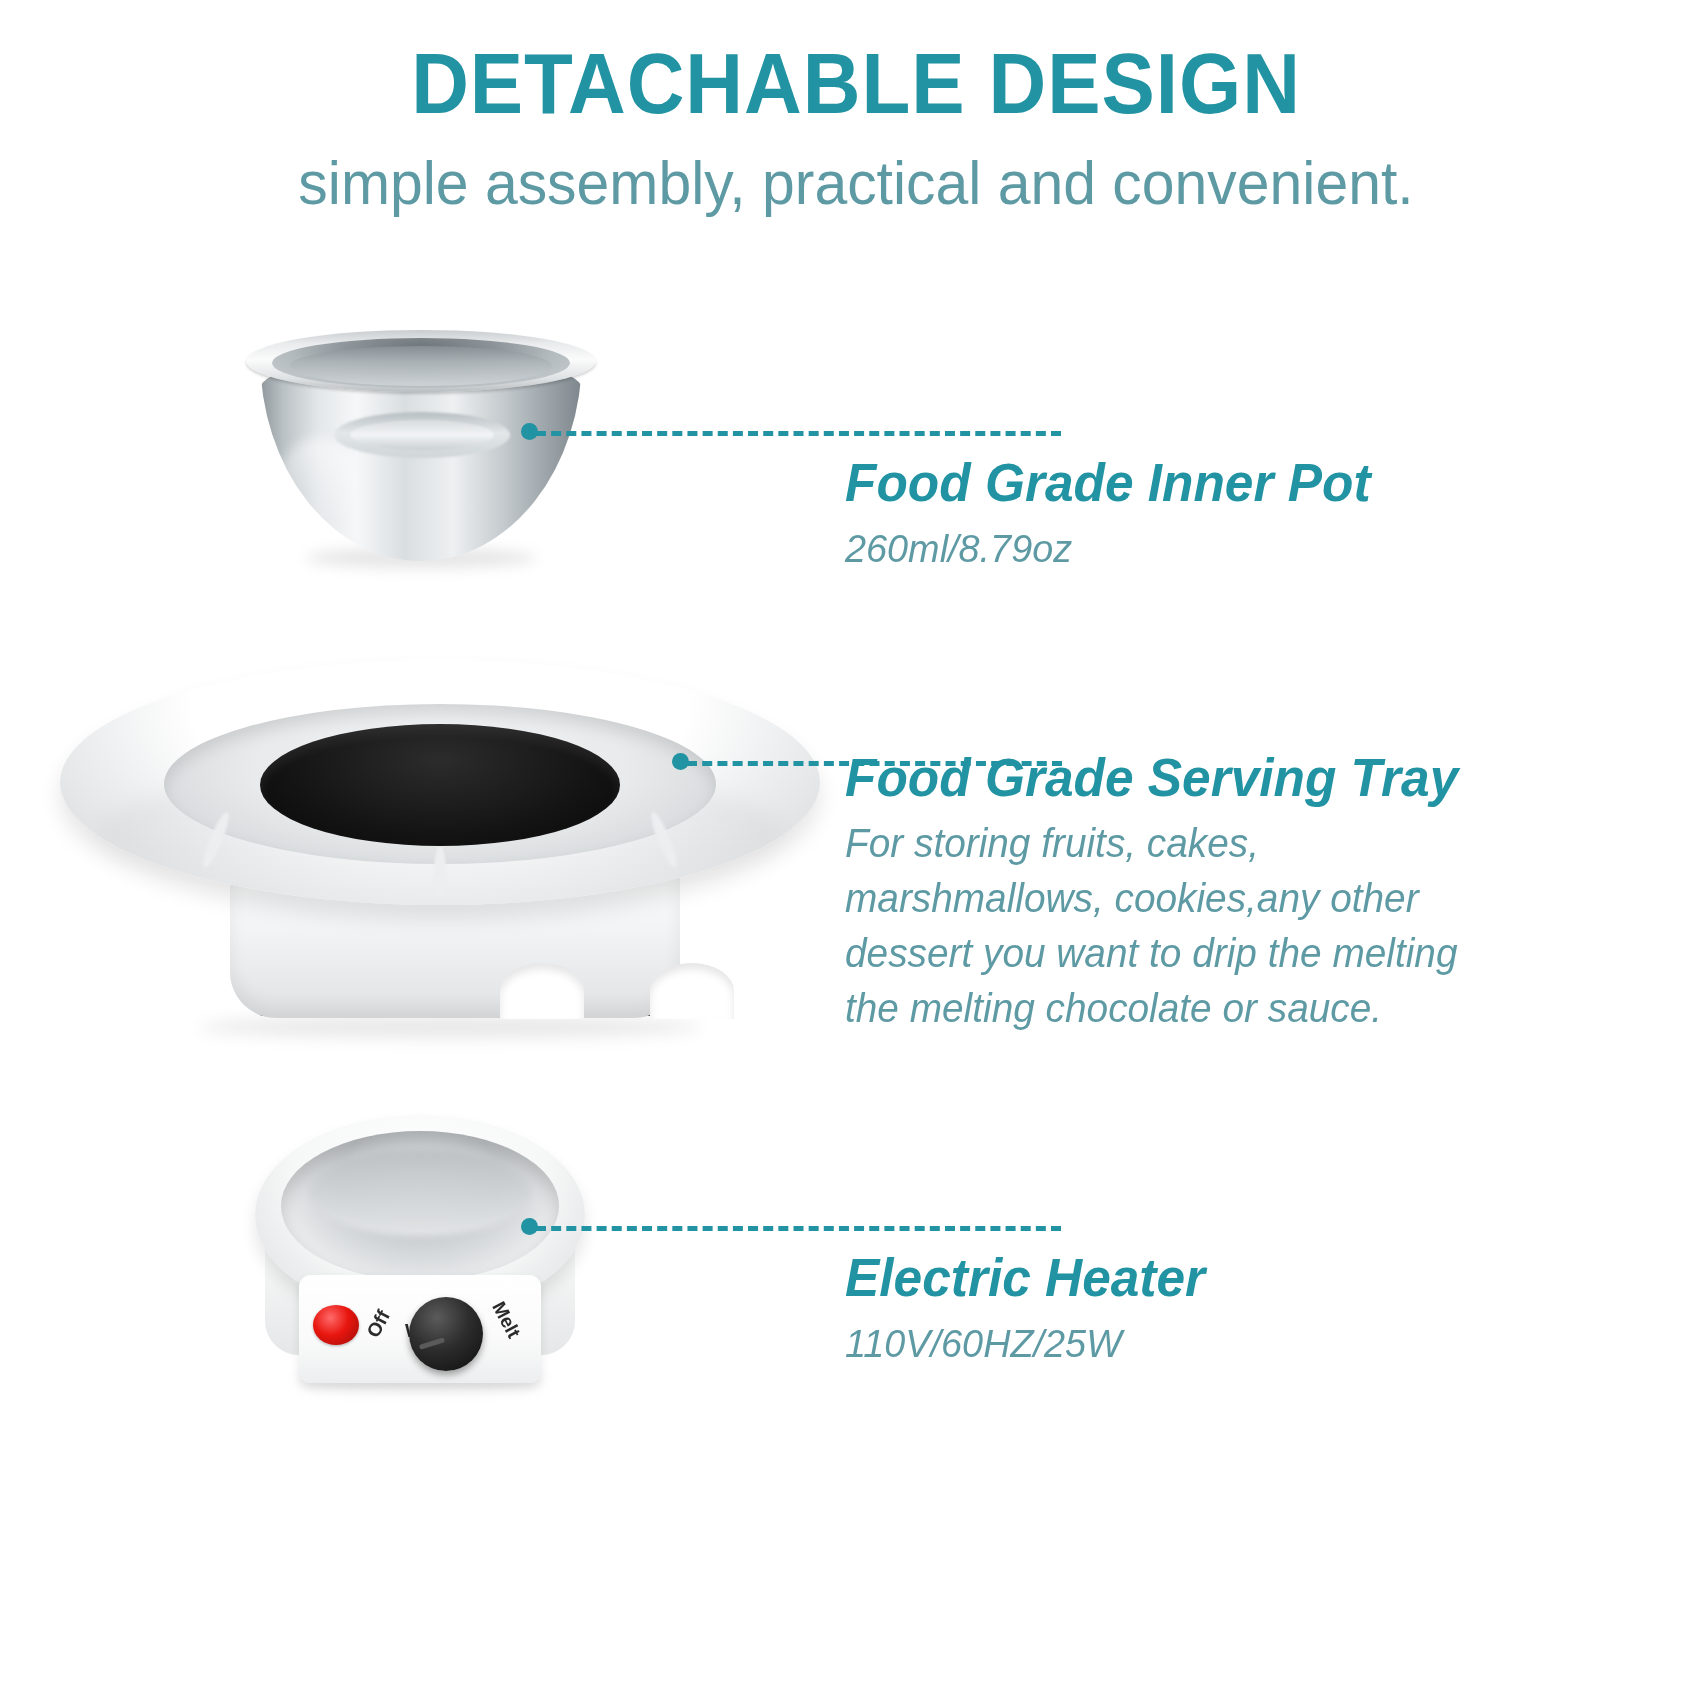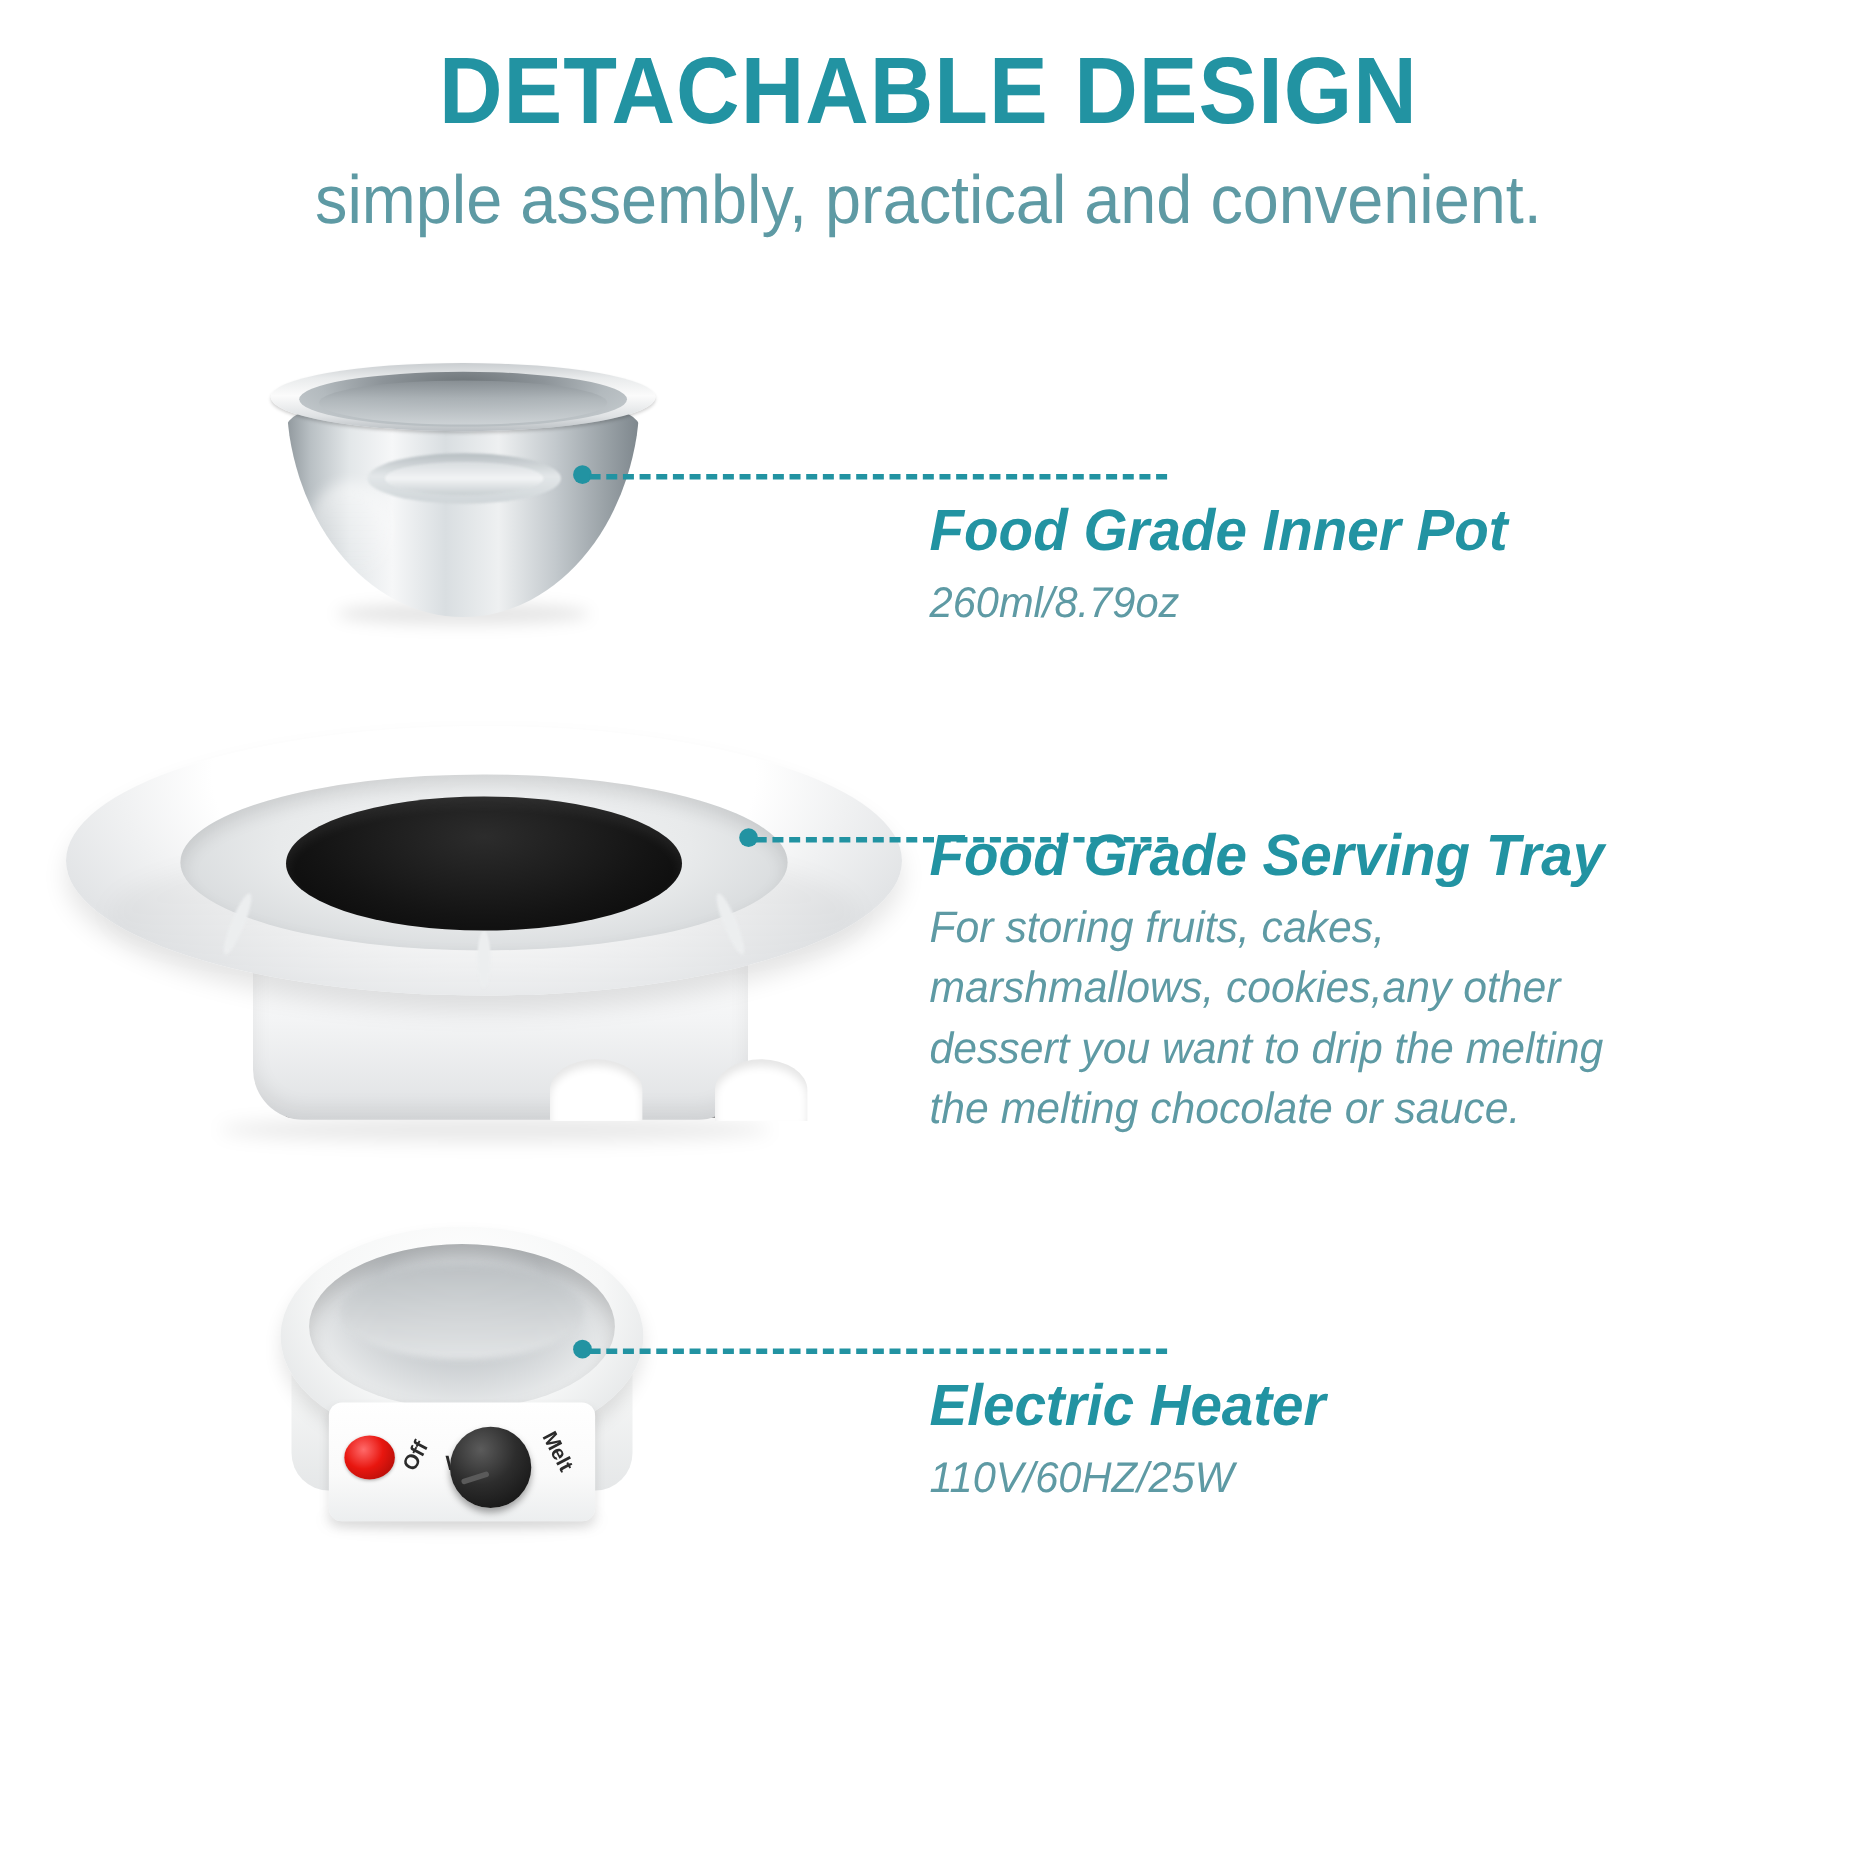--- a/index.html
+++ b/index.html
@@ -5,21 +5,21 @@
   html,body{margin:0;padding:0;}
   body{
     width:1700px;height:1700px;
     background:#ffffff;
     font-family:"Liberation Sans", sans-serif;
     overflow:hidden;
     position:relative;
   }
   
   .header{
-    position:absolute;top:0;left:4px;width:1680px;
+    position:absolute;top:0;left:16px;width:1680px;
     text-align:center;
   }
   .title{
     margin:0;
     padding-top:40px;
     font-size:86px;
     line-height:1.0;
     font-weight:bold;
     letter-spacing:1px;
     color:#2293a2;

